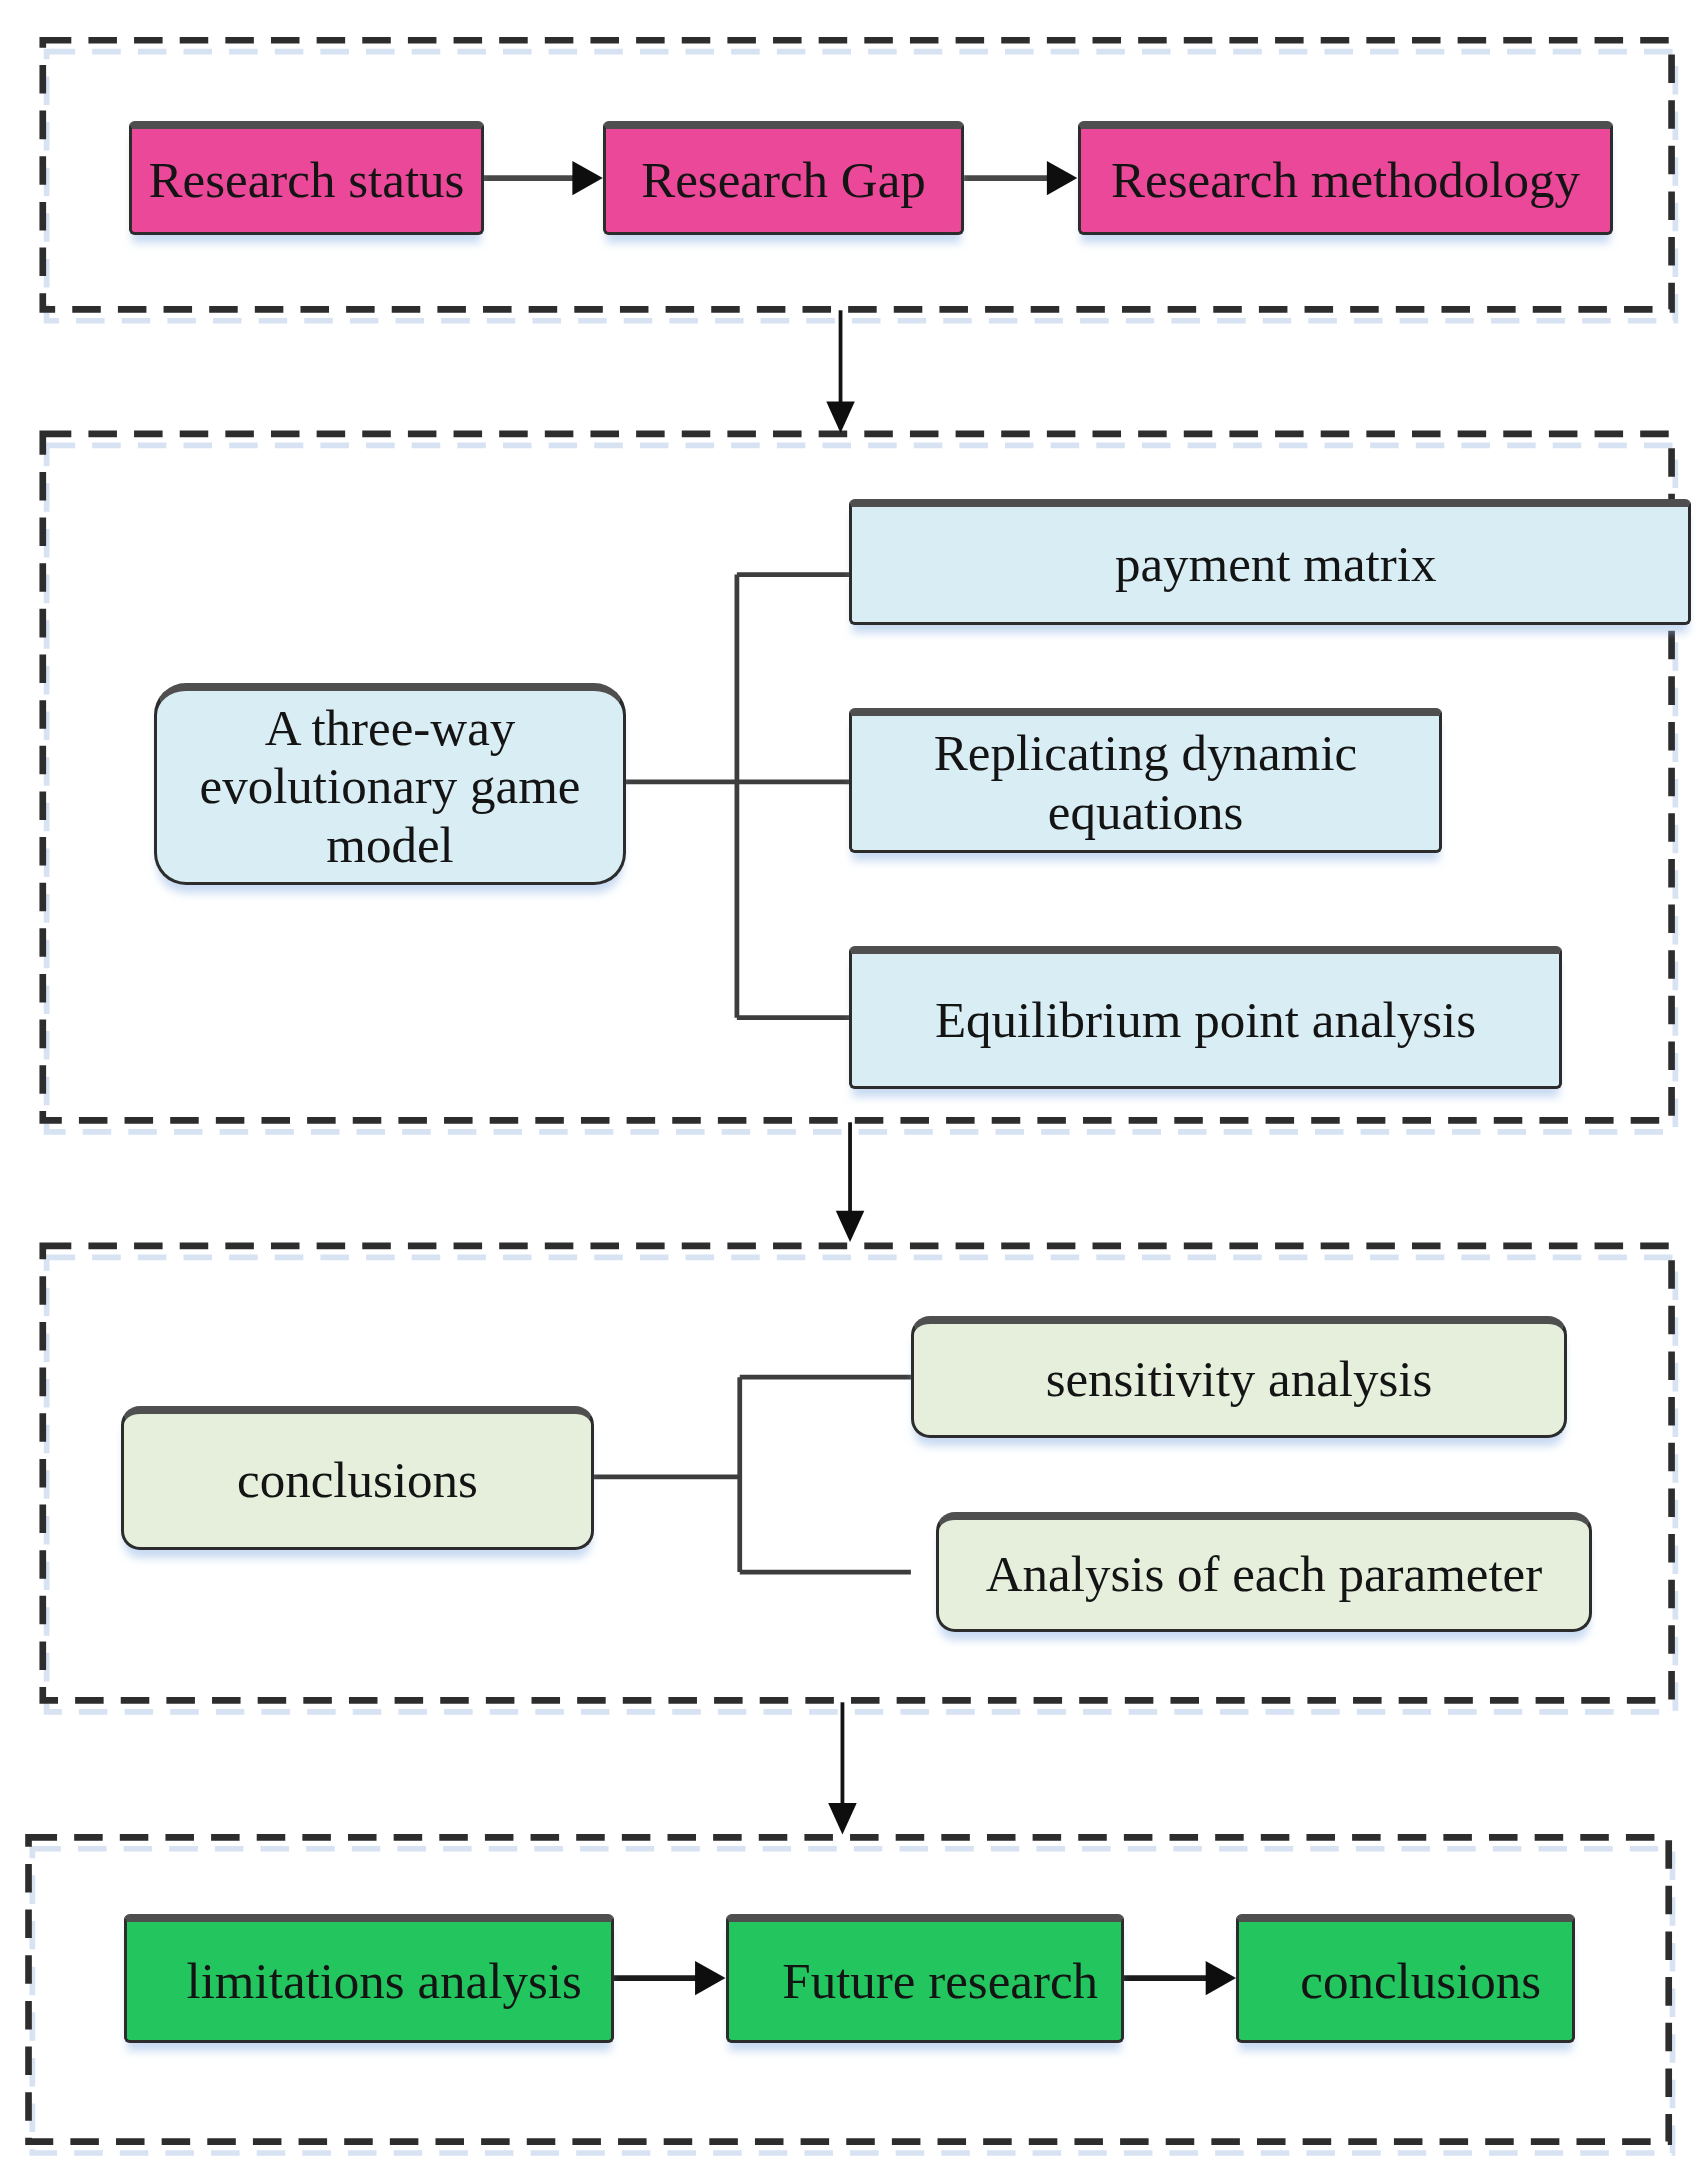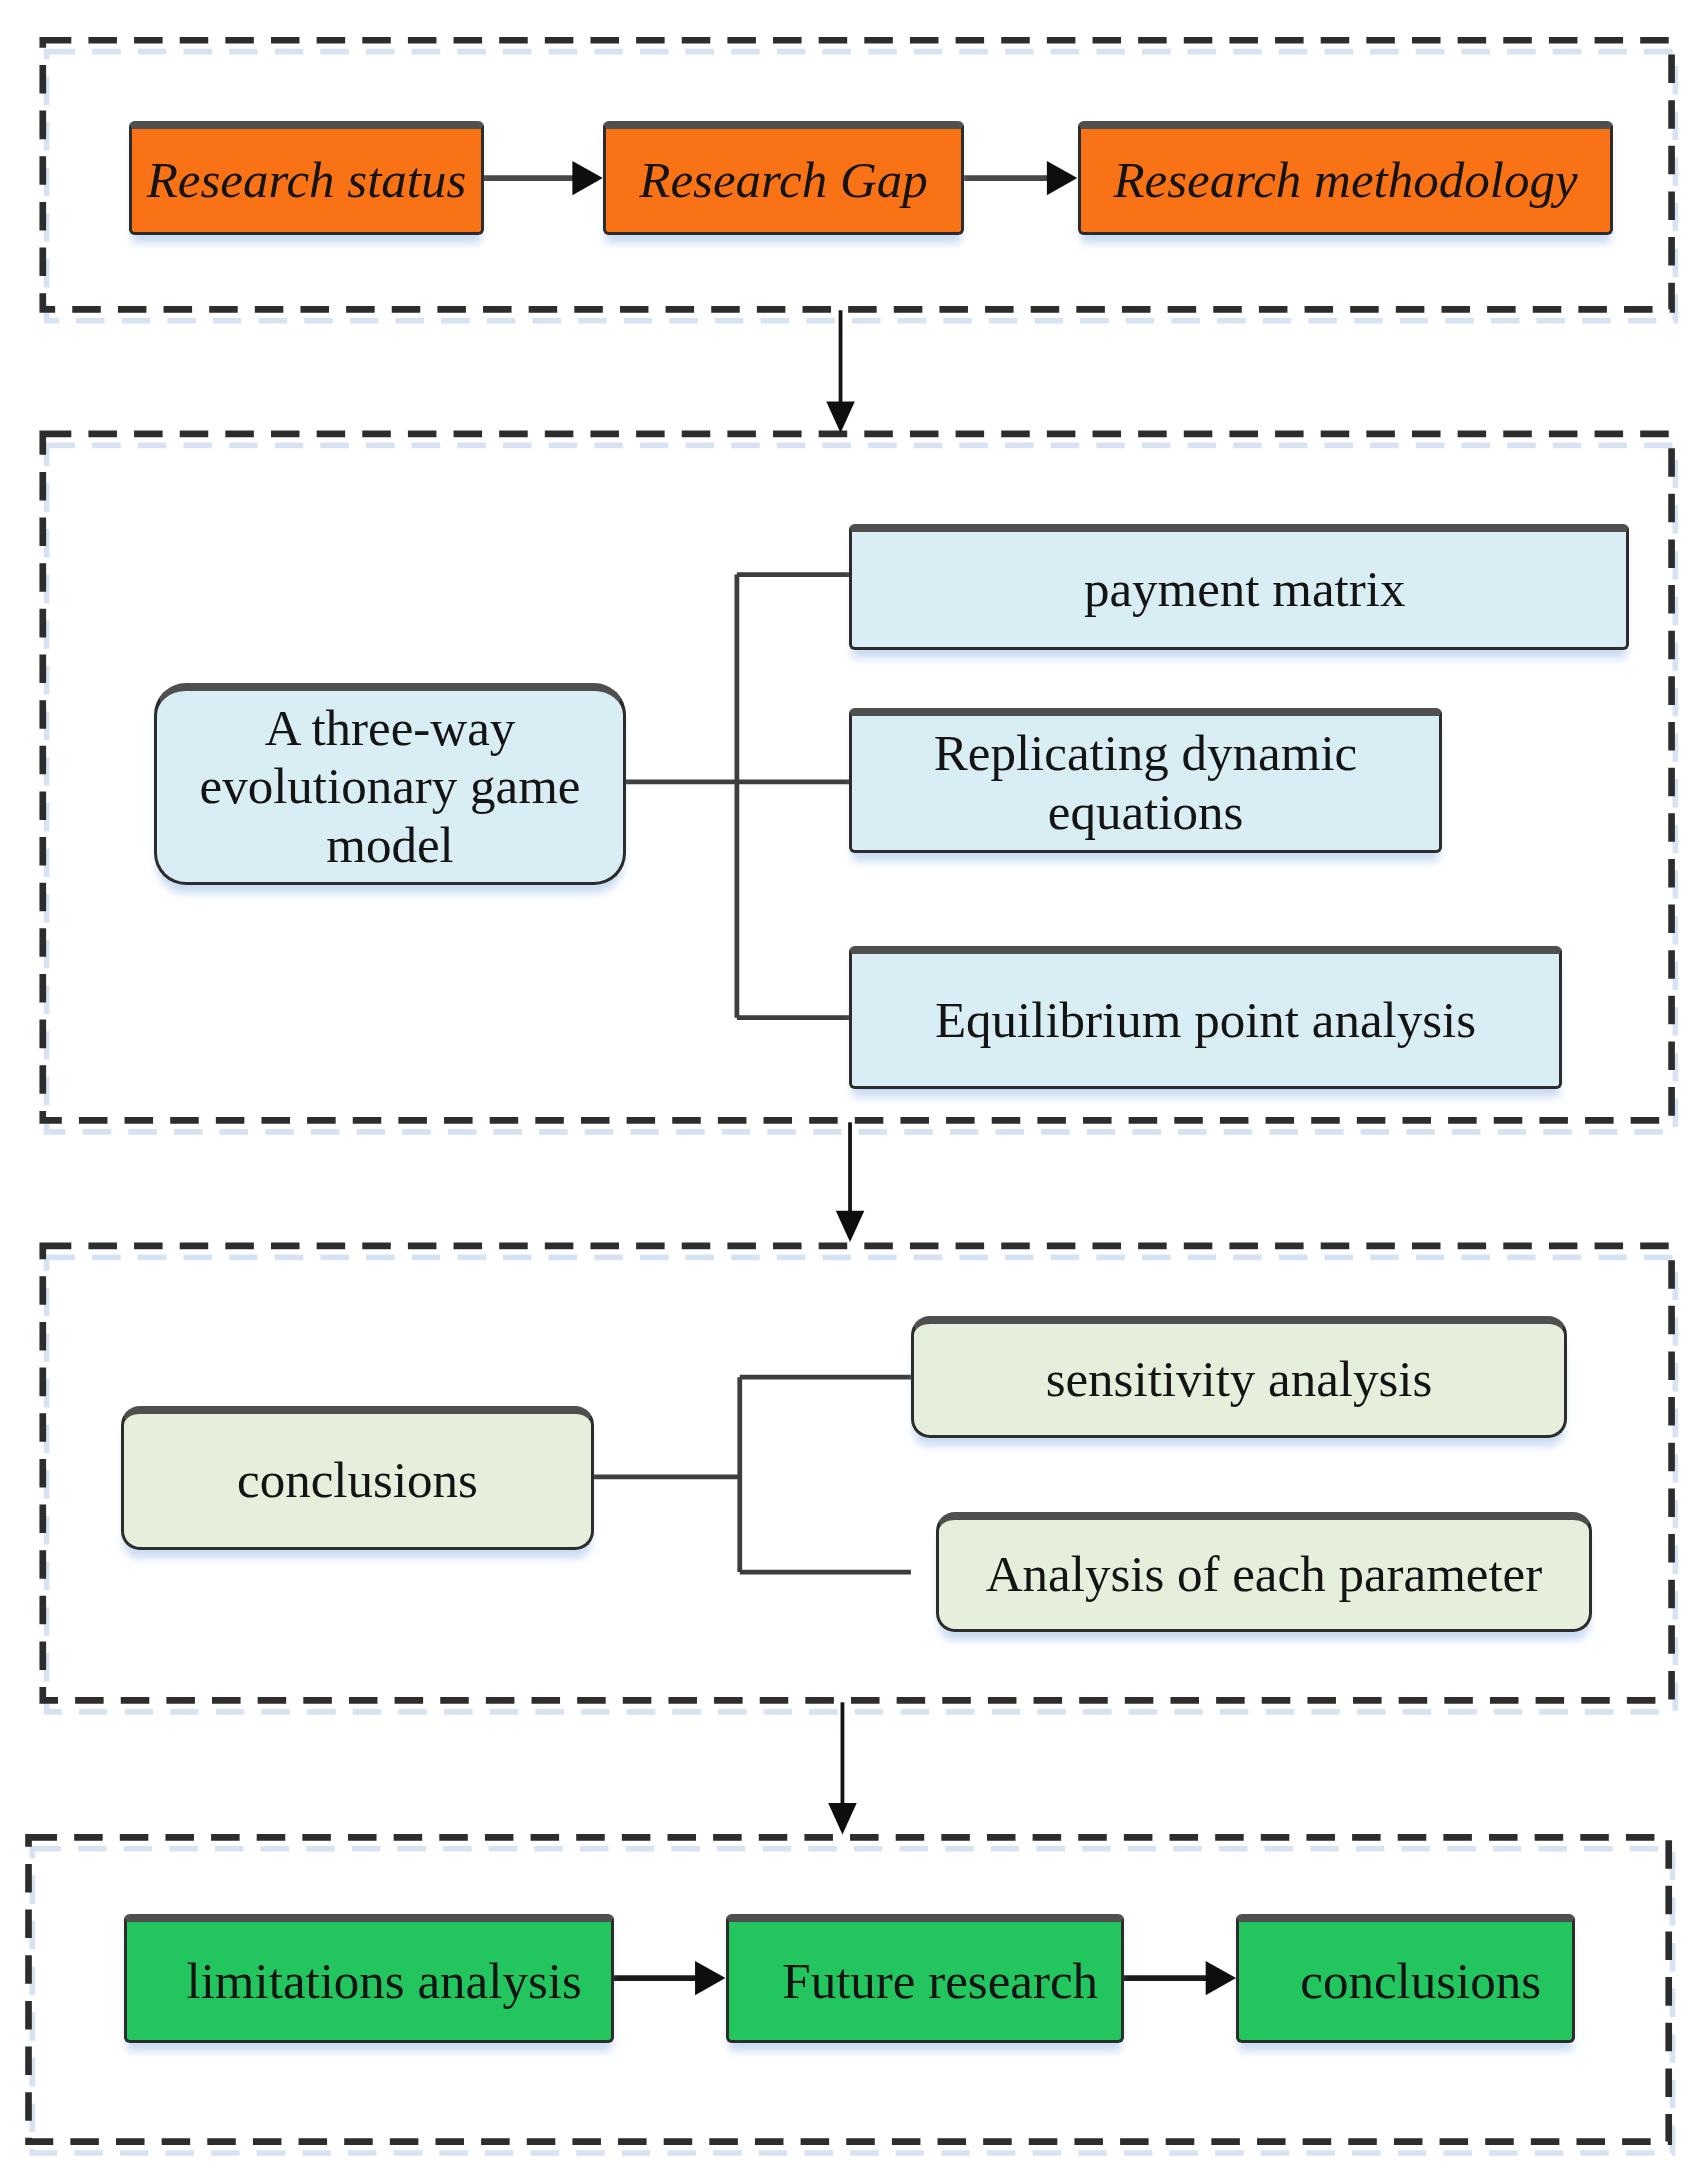--- a/index.html
+++ b/index.html
@@ -27,21 +27,21 @@
     text-align: center;
     font-size: 51px;
     line-height: 1.15;
     color: #141414;
     border: 3.8px solid #2c2c2c;
     border-top: 8.6px solid #4f4f4f;
     border-radius: 5.7px;
     box-shadow: 0 11.4px 8.6px -3.8px rgba(155, 188, 232, 0.55);
     padding: 0 5.7px;
   }
-  .c1 { background: #f97316; font-style: italic; }
+  .c1 { background: #ec4899; }
   .c2 { background: #d9edf4; }
   .c3 { background: #e5efdc; border-radius: 19px; }
   .c4 { background: #22c55e; padding-left: 36px; }
   .ln { display: block; }
 </style>
 </head>
 <body>
 
 <div class="canvas">
 
@@ -89,21 +89,21 @@
   <div class="box c1" style="left:603px; top:121px; width:361px; height:114px;">Research Gap</div>
   <div class="box c1" style="left:1078px; top:121px; width:535px; height:114px;">Research methodology</div>
 
   <div class="box c2" style="left:154px; top:683px; width:472px; height:202px;border-radius:32px;">
     <div>
       <span class="ln">A three-way</span>
       <span class="ln">evolutionary game</span>
       <span class="ln">model</span>
     </div>
   </div>
-  <div class="box c2" style="left:849px; top:524px; width:780px; height:126px;padding-left:17px;">payment matrix</div>
+  <div class="box c2" style="left:849px; top:499px; width:842px; height:126px;padding-left:17px;">payment matrix</div>
   <div class="box c2" style="left:849px; top:708px; width:593px; height:145px;">Replicating dynamic equations</div>
   <div class="box c2" style="left:849px; top:946px; width:713px; height:143px;">Equilibrium point analysis</div>
 
   <div class="box c3" style="left:121px; top:1406px; width:473px; height:144px;">conclusions</div>
   <div class="box c3" style="left:911px; top:1316px; width:656px; height:122px;">sensitivity analysis</div>
   <div class="box c3" style="left:936px; top:1512px; width:656px; height:120px;">Analysis of each parameter</div>
 
   <div class="box c4" style="left:124px; top:1914px; width:490px; height:129px;">limitations analysis</div>
   <div class="box c4" style="left:726px; top:1914px; width:398px; height:129px;">Future research</div>
   <div class="box c4" style="left:1236px; top:1914px; width:339px; height:129px;">conclusions</div>

